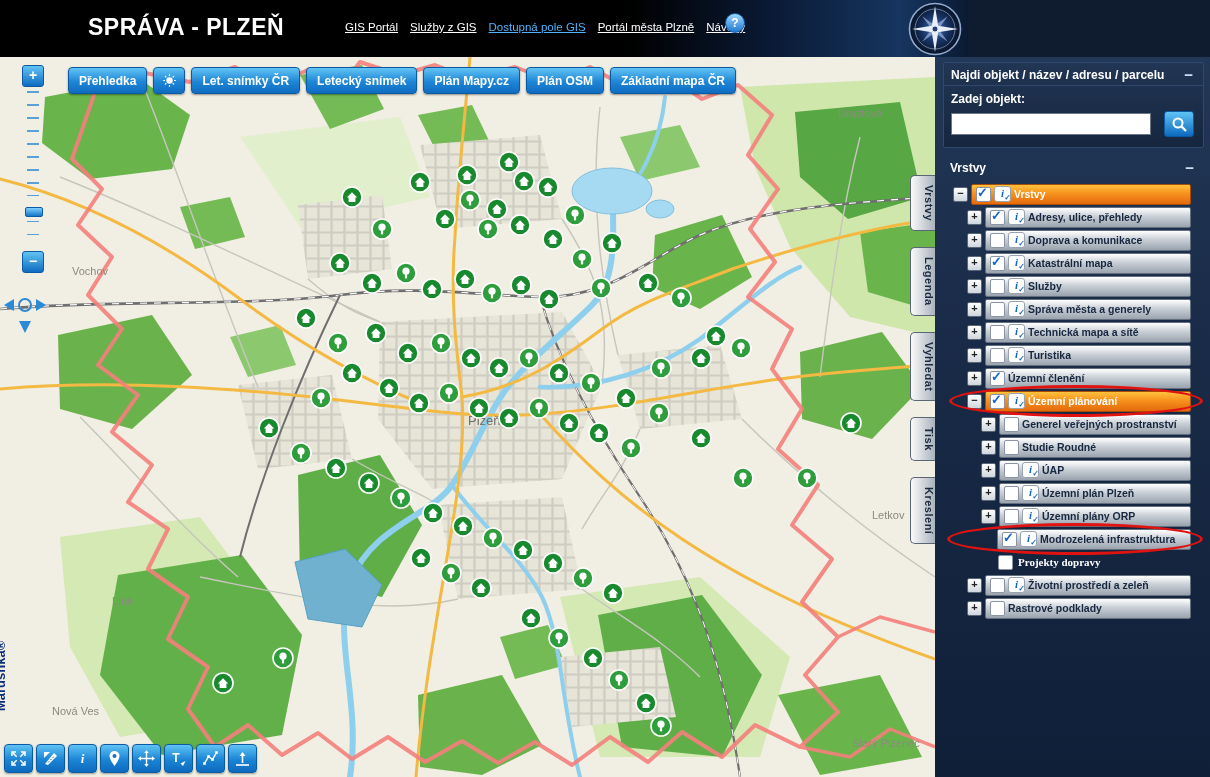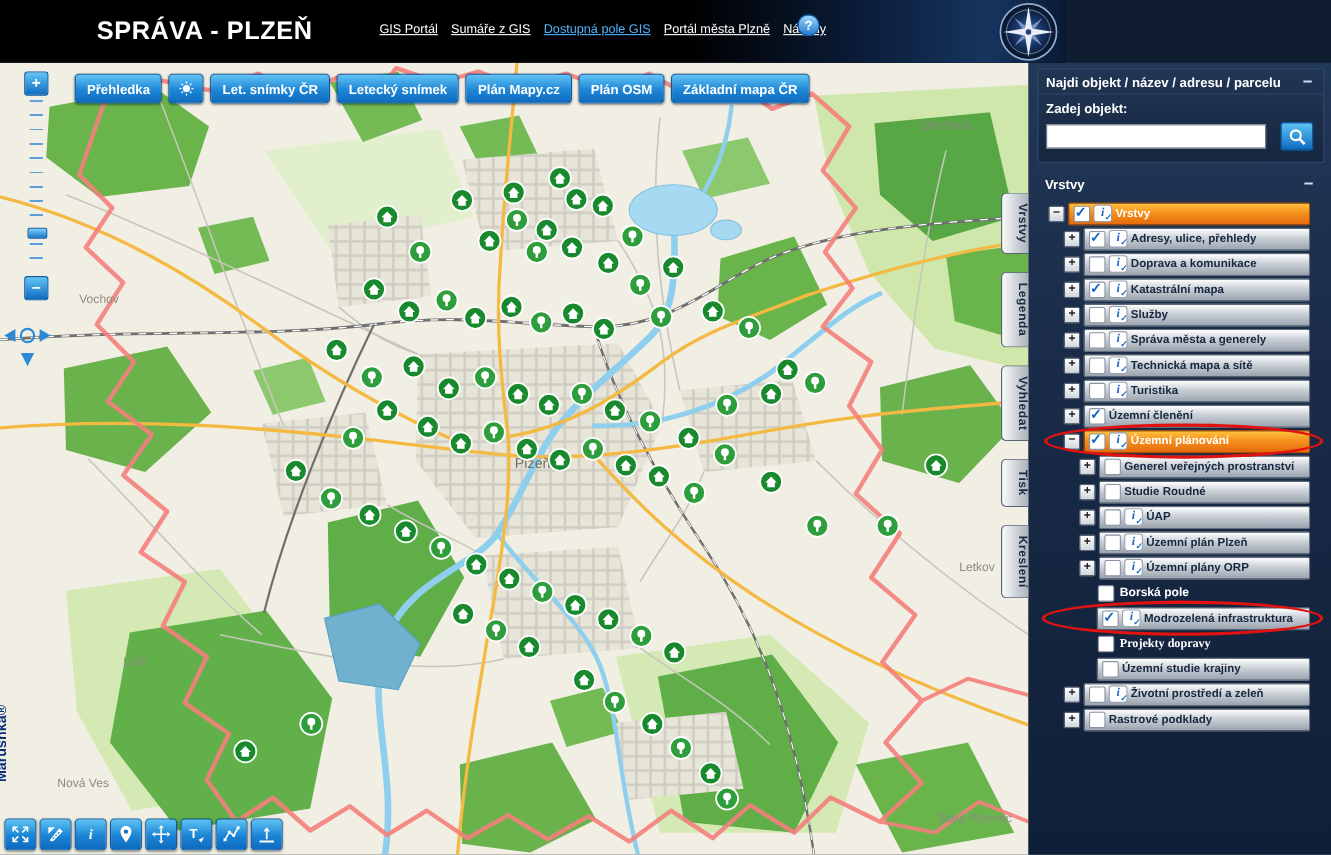--- a/index.html
+++ b/index.html
@@ -120,21 +120,21 @@
       <g transform="rotate(45 27 27)" opacity="0.85">
         <path d="M27 9l2.5 15.5L45 27l-15.5 2.5L27 45l-2.5-15.5L9 27l15.5-2.5z" fill="#89a2cc"></path>
       </g>
       <path d="M27 4l3.2 19.8L50 27l-19.8 3.2L27 50l-3.2-19.8L4 27l19.8-3.2z" fill="#e8eef8"></path>
       <circle cx="27" cy="27" r="3" fill="#24406f" stroke="#dfe7f4" stroke-width="1"></circle>
     </svg>
   </div>
   <div class="app-title">SPRÁVA - PLZEŇ</div>
   <nav class="header-nav">
       <a class="nav-link">GIS Portál</a>
-      <a class="nav-link">Sumáře z GIS</a>
+      <a class="nav-link">Služby z GIS</a>
       <a class="nav-link hl">Dostupná pole GIS</a>
       <a class="nav-link">Portál města Plzně</a>
       <a class="nav-link">Návody</a>
     </nav>
   <div class="help-badge">?</div>
 </div>
 
 <div class="map-area">
   <svg id="mapsvg" width="935" height="720" viewBox="0 0 935 720">
     <defs>
@@ -843,44 +843,32 @@
         <div class="tree-row" style="margin-left: 28px;">
           <div class="expander">+</div>
           <div class="bar">
             <div class="cb"></div>
             <div class="info-ic">i</div>
             <div class="bar-label">Územní plány ORP</div>
           </div>
         </div>
         <div class="tree-row" style="margin-left: 28px;">
           <div class="spacer"></div>
-          <div class="cb"></div>
-          <div class="plain-label">Borská pole</div>
-        </div>
-        <div class="tree-row" style="margin-left: 28px;">
-          <div class="spacer"></div>
           <div class="bar">
             <div class="cb checked"></div>
             <div class="info-ic">i</div>
             <div class="bar-label">Modrozelená infrastruktura</div>
           </div>
           <div class="red-ellipse" style="left: -34px;"></div>
         </div>
         <div class="tree-row" style="margin-left: 28px; font-family: Liberation Serif, serif;">
           <div class="spacer"></div>
           <div class="cb"></div>
           <div class="plain-label">Projekty dopravy</div>
         </div>
-        <div class="tree-row" style="margin-left: 28px;">
-          <div class="spacer"></div>
-          <div class="bar">
-            <div class="cb"></div>
-            <div class="bar-label">Územní studie krajiny</div>
-          </div>
-        </div>
         <div class="tree-row" style="margin-left: 14px;">
           <div class="expander">+</div>
           <div class="bar">
             <div class="cb"></div>
             <div class="info-ic">i</div>
             <div class="bar-label">Životní prostředí a zeleň</div>
           </div>
         </div>
         <div class="tree-row" style="margin-left: 14px;">
           <div class="expander">+</div>

